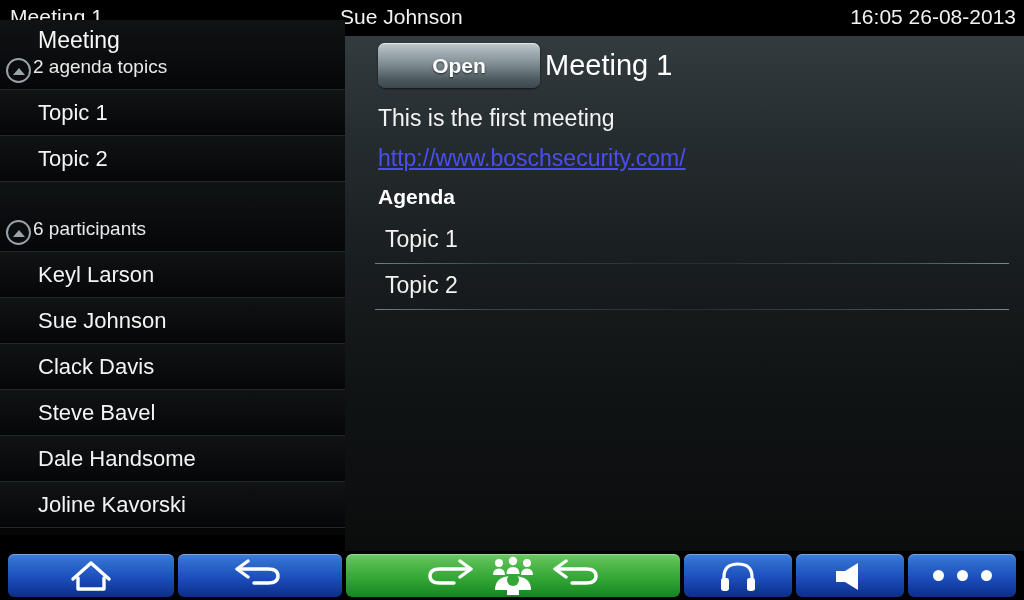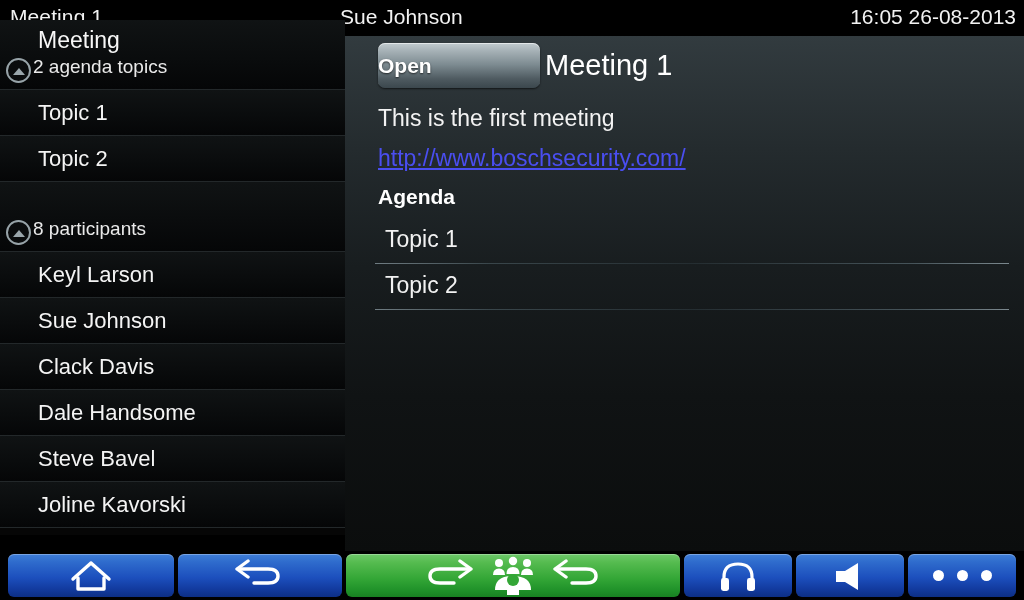--- a/index.html
+++ b/index.html
@@ -98,21 +98,21 @@
     overflow: hidden;
   }
   #open-btn {
     position: absolute; left: 33px; top: 7px;
     width: 162px; height: 45px;
     border-radius: 7px;
     background: linear-gradient(to bottom, #c2cbcf 0%, #a8b3b8 16%, #7d8b91 48%, #4e5a60 80%, #3b474d 100%);
     box-shadow: inset 0 1px 0 rgba(255,255,255,.55), 0 1px 2px rgba(0,0,0,.6);
     color: #ffffff;
     font-size: 21px; font-weight: bold;
-    text-align: left; line-height: 45px;
+    text-align: center; line-height: 45px;
     text-shadow: 0 1px 2px rgba(0,0,0,.65);
     cursor: pointer;
   }
   #meeting-title {
     position: absolute; left: 200px; top: 11px;
     font-size: 29px; color: #ffffff; line-height: 36px;
   }
   #meeting-desc {
     position: absolute; left: 33px; top: 68px;
     font-size: 23px; color: #f3f3f3; line-height: 28px;
@@ -199,36 +199,36 @@
     </div>
     <div class="srow item">
       <span class="label">Topic 1</span>
     </div>
     <div class="srow item">
       <span class="label">Topic 2</span>
     </div>
 
     <div class="srow group">
       <span class="collapse-icon"></span>
-      <span class="sub">8 participants</span>
+      <span class="sub">6 participants</span>
     </div>
     <div class="srow item">
       <span class="label">Keyl Larson</span>
     </div>
     <div class="srow item">
       <span class="label">Sue Johnson</span>
     </div>
     <div class="srow item">
       <span class="label">Clack Davis</span>
     </div>
     <div class="srow item">
+      <span class="label">Steve Bavel</span>
+    </div>
+    <div class="srow item">
       <span class="label">Dale Handsome</span>
-    </div>
-    <div class="srow item">
-      <span class="label">Steve Bavel</span>
     </div>
     <div class="srow item">
       <span class="label">Joline Kavorski</span>
     </div>
 
   </div>
 
   <div id="main">
 
     <div id="open-btn">Open</div>

